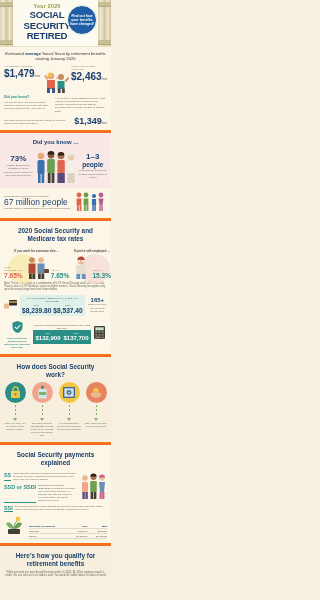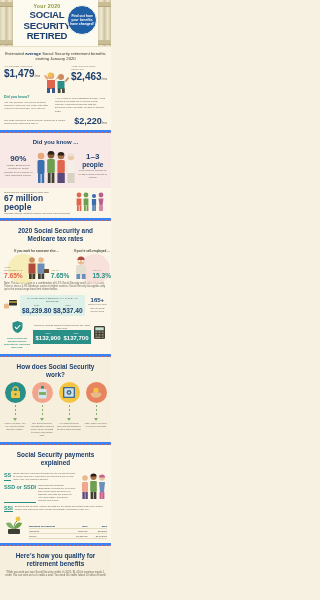--- a/index.html
+++ b/index.html
@@ -3,21 +3,21 @@
 <meta charset="utf-8">
 <style>
   * { box-sizing: border-box; margin: 0; padding: 0; }
   html, body { width: 111px; height: 600px; }
   body {
     font-family: "Liberation Sans", sans-serif;
     background: #f7f1e1;
     overflow: hidden;
     position: relative;
   }
-  .page { width: 111px; height: 576px; position: relative; overflow: hidden; background: #3b82f6; }
+  .page { width: 111px; height: 576px; position: relative; overflow: hidden; background: #f97316; }
 
   
   .header {
     position: relative;
     height: 47px;
     background: #fdfaf0;
     border-bottom: 1px solid #e8dfc4;
     overflow: hidden;
   }
   .col-left, .col-right {
@@ -84,21 +84,21 @@
   .stat { width: 30px; text-align: center; }
   .stat .big { font-size: 8px; font-weight: bold; color: #1d3f6e; line-height: 8.5px; }
   .stat .big.sm { font-size: 6.6px; line-height: 7px; }
   .stat .cap { font-size: 2.5px; line-height: 3.1px; color: #6b6758; margin-top: 1px; }
   .people { flex: 1; display: flex; justify-content: center; align-items: flex-end; gap: 1px; }
 
   
   .mill { background: #fbf6e8; padding: 3px 4px; display: flex; align-items: center; gap: 3px; }
   .mill-l { flex: 1; }
   .mill-l .over { font-size: 2.4px; color: #6b6758; line-height: 3px; }
-  .mill-l .num { font-size: 8.5px; font-weight: bold; color: #1d3f6e; line-height: 9px; }
+  .mill-l .num { font-size: 8.5px; font-weight: normal; color: #1d3f6e; line-height: 9px; }
   .mill-l .und { font-size: 2.4px; color: #6b6758; line-height: 3px; }
 
   
   .tax { background: #fbf6e8; padding: 2px 4px 4px; }
   .tax-row { display: flex; gap: 3px; margin-top: 2px; }
   .tax-card { flex: 1; position: relative; text-align: center; padding-top: 2px; }
   .tax-card .hdr { font-size: 3px; color: #4a4a40; line-height: 3.8px; font-weight: bold; }
   .circ-y { position:absolute; left:4px; top:6px; width:30px; height:30px; border-radius:50%; background:#f4e9a8; opacity:.75; }
   .circ-p { position:absolute; left:8px; top:6px; width:30px; height:30px; border-radius:50%; background:#f6dcd6; opacity:.8; }
   .pct { font-size: 6.6px; font-weight: bold; color: #2a8f86; line-height: 7px; }
@@ -206,32 +206,32 @@
         <div class="dyk-h">Did you know?</div>
         <div class="note">You can increase your Social Security benefit by delaying your claim until after your full retirement age, up to age 70.</div>
       </div>
       <div style="flex:1;">
         <div class="note">A 1.6% cost-of-living adjustment (COLA) was applied to benefits for 69 million Social Security recipients beginning with the December 2019 benefits, payable in January 2020.</div>
       </div>
     </div>
     <div class="maxrow">
       <div class="maxtxt">The 2020 maximum Social Security benefit for a worker retiring at full retirement age is</div>
       <div class="maxamt">
-        <span>$2,220</span><span class="mo">/mo</span>
+        <span>$1,349</span><span class="mo">/mo</span>
       </div>
     </div>
   </div>
 
   <div class="dots"></div>
 
   <div class="pink">
     <div class="sec-title">Did you know ...</div>
     <div class="pink-row">
       <div class="stat">
-        <div class="big">90%</div>
+        <div class="big">73%</div>
         <div class="cap">of Baby Boomers are counting on Social Security to be a source of their retirement income</div>
       </div>
       <div class="people">
         <svg width="42" height="34" viewBox="0 0 42 34">
           <circle cx="6" cy="7" r="3.3" fill="#e8a87c"></circle>
             <rect x="2.5" y="11" width="7" height="14" rx="1.5" fill="#3a6fb0"></rect>
           <rect x="3" y="25" width="2.6" height="9" fill="#3a6fb0"></rect>
             <rect x="6.6" y="25" width="2.6" height="9" fill="#3a6fb0"></rect>
           <circle cx="16" cy="6" r="3.4" fill="#8a5a3b"></circle>
             <path d="M12.6 5.5a3.4 3.4 0 016.8 0z" fill="#2e2218"></path>

